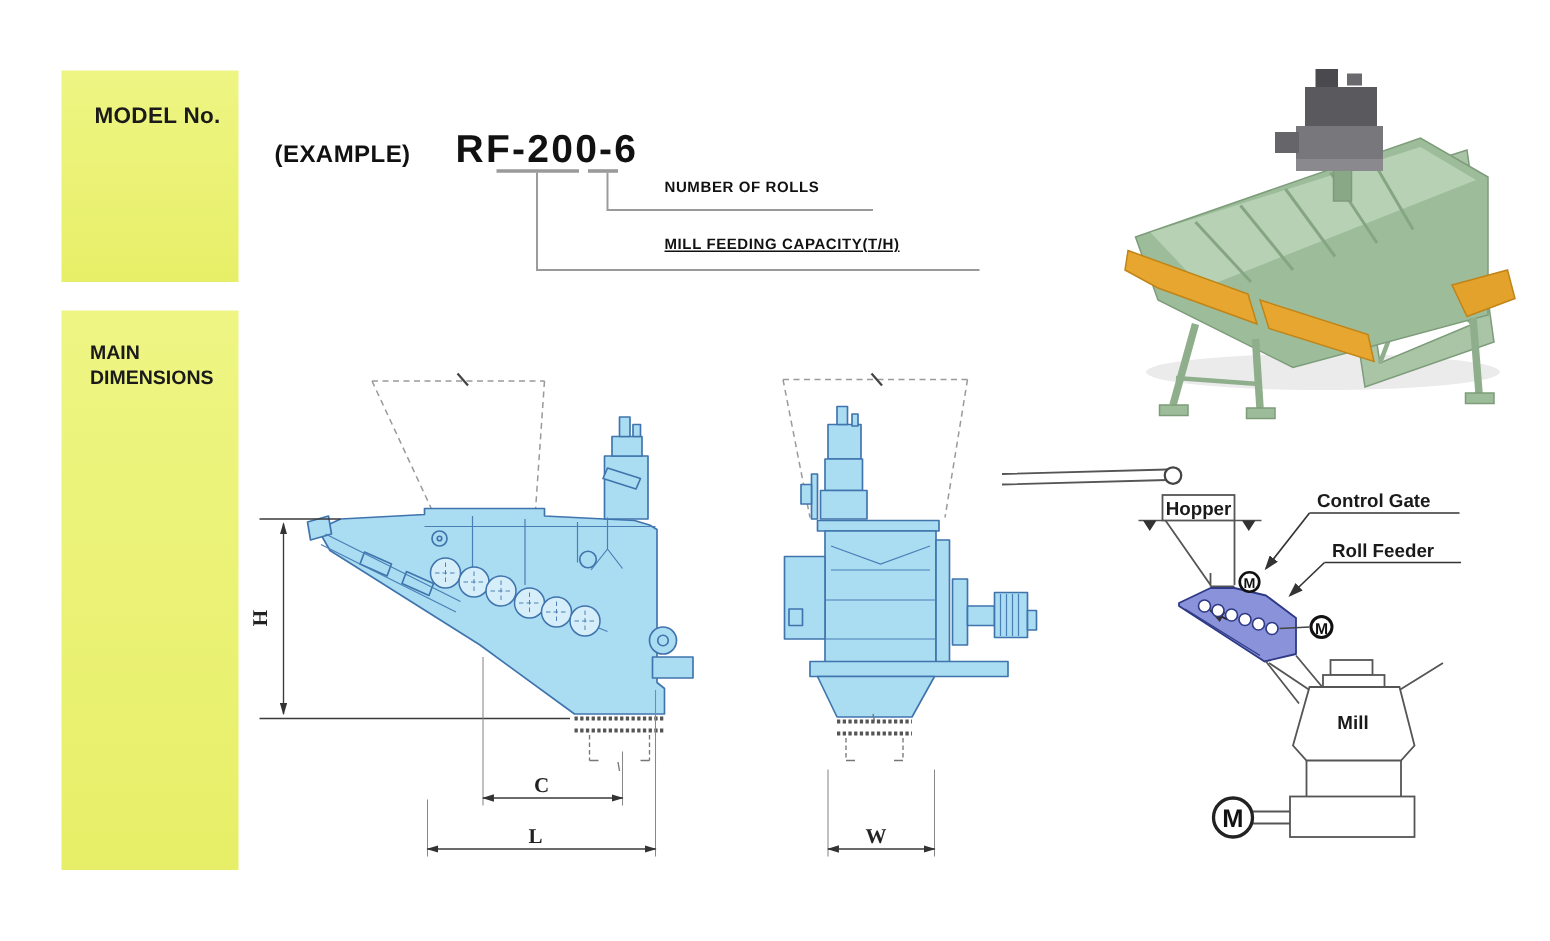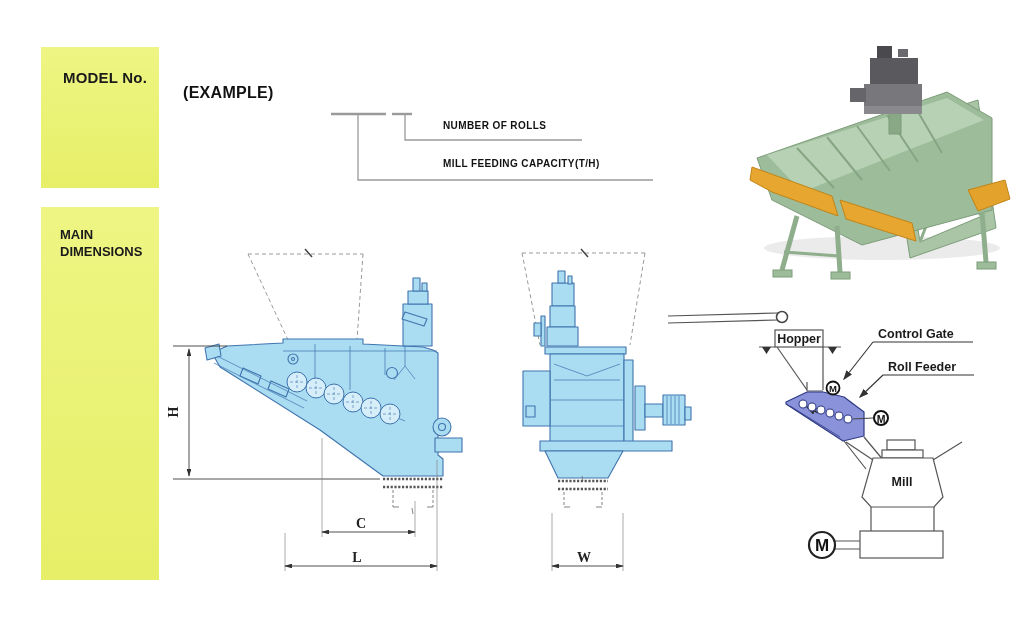--- a/index.html
+++ b/index.html
@@ -9,41 +9,42 @@
   .ybox .hd{font-weight:bold;color:#1a1a1a;}
   .model-box{left:41px;top:47px;width:118px;height:141px;}
   .model-box .hd{padding:22px 0 0 22px;font-size:15px;letter-spacing:.2px;}
   .dims-box{left:41px;top:207px;width:118px;height:373px;}
   .dims-box .hd{padding:20px 0 0 19px;font-size:13px;line-height:1.3;width:82px;}
   .ex-row{position:absolute;left:183px;top:84px;display:flex;align-items:baseline;gap:30px;}
   .ex-prefix{font-weight:bold;font-size:16px;letter-spacing:.3px;}
   .ex-code{font-weight:bold;font-size:26px;letter-spacing:1.5px;}
   .callout{position:absolute;font-weight:bold;font-size:10px;letter-spacing:.4px;white-space:nowrap;}
   .co1{left:443px;top:120px;}
-  .co2{left:443px;top:158px;}
+  .co2{left:443px;top:158px;text-decoration:underline;}
   svg{position:absolute;overflow:visible;}
   text{font-family:"Liberation Sans",sans-serif;}
   .dimtxt{font-family:"Liberation Serif",serif;font-size:14px;font-weight:600;fill:#222;}
   .schtxt{font-size:12.5px;font-weight:600;fill:#1a1a1a;}
   .mtxt{font-weight:bold;fill:#111;}
 </style>
 </head>
 <body>
 
 <div class="canvas">
 
   <div class="ybox dims-box">
     <div class="hd">MAIN DIMENSIONS</div>
   </div>
   <div class="ybox model-box">
     <div class="hd">MODEL No.</div>
   </div>
 
   <div class="ex-row">
     <span class="ex-prefix">(EXAMPLE)</span>
+    <span class="ex-code">RF-200-6</span>
   </div>
   <div class="callout co1">NUMBER OF ROLLS</div>
   <div class="callout co2">MILL FEEDING CAPACITY(T/H)</div>
 
   <svg style="left:180px;top:80px" width="520" height="120" viewBox="0 0 520 120">
     <g stroke="#9a9a9a" fill="none">
       <path d="M151,34 L206,34" stroke-width="2.4"></path>
       <path d="M212,34 L232,34" stroke-width="2.4"></path>
       <path d="M225,35 L225,60 L402,60" stroke-width="1.3"></path>
       <path d="M178,35 L178,100 L473,100" stroke-width="1.3"></path>

